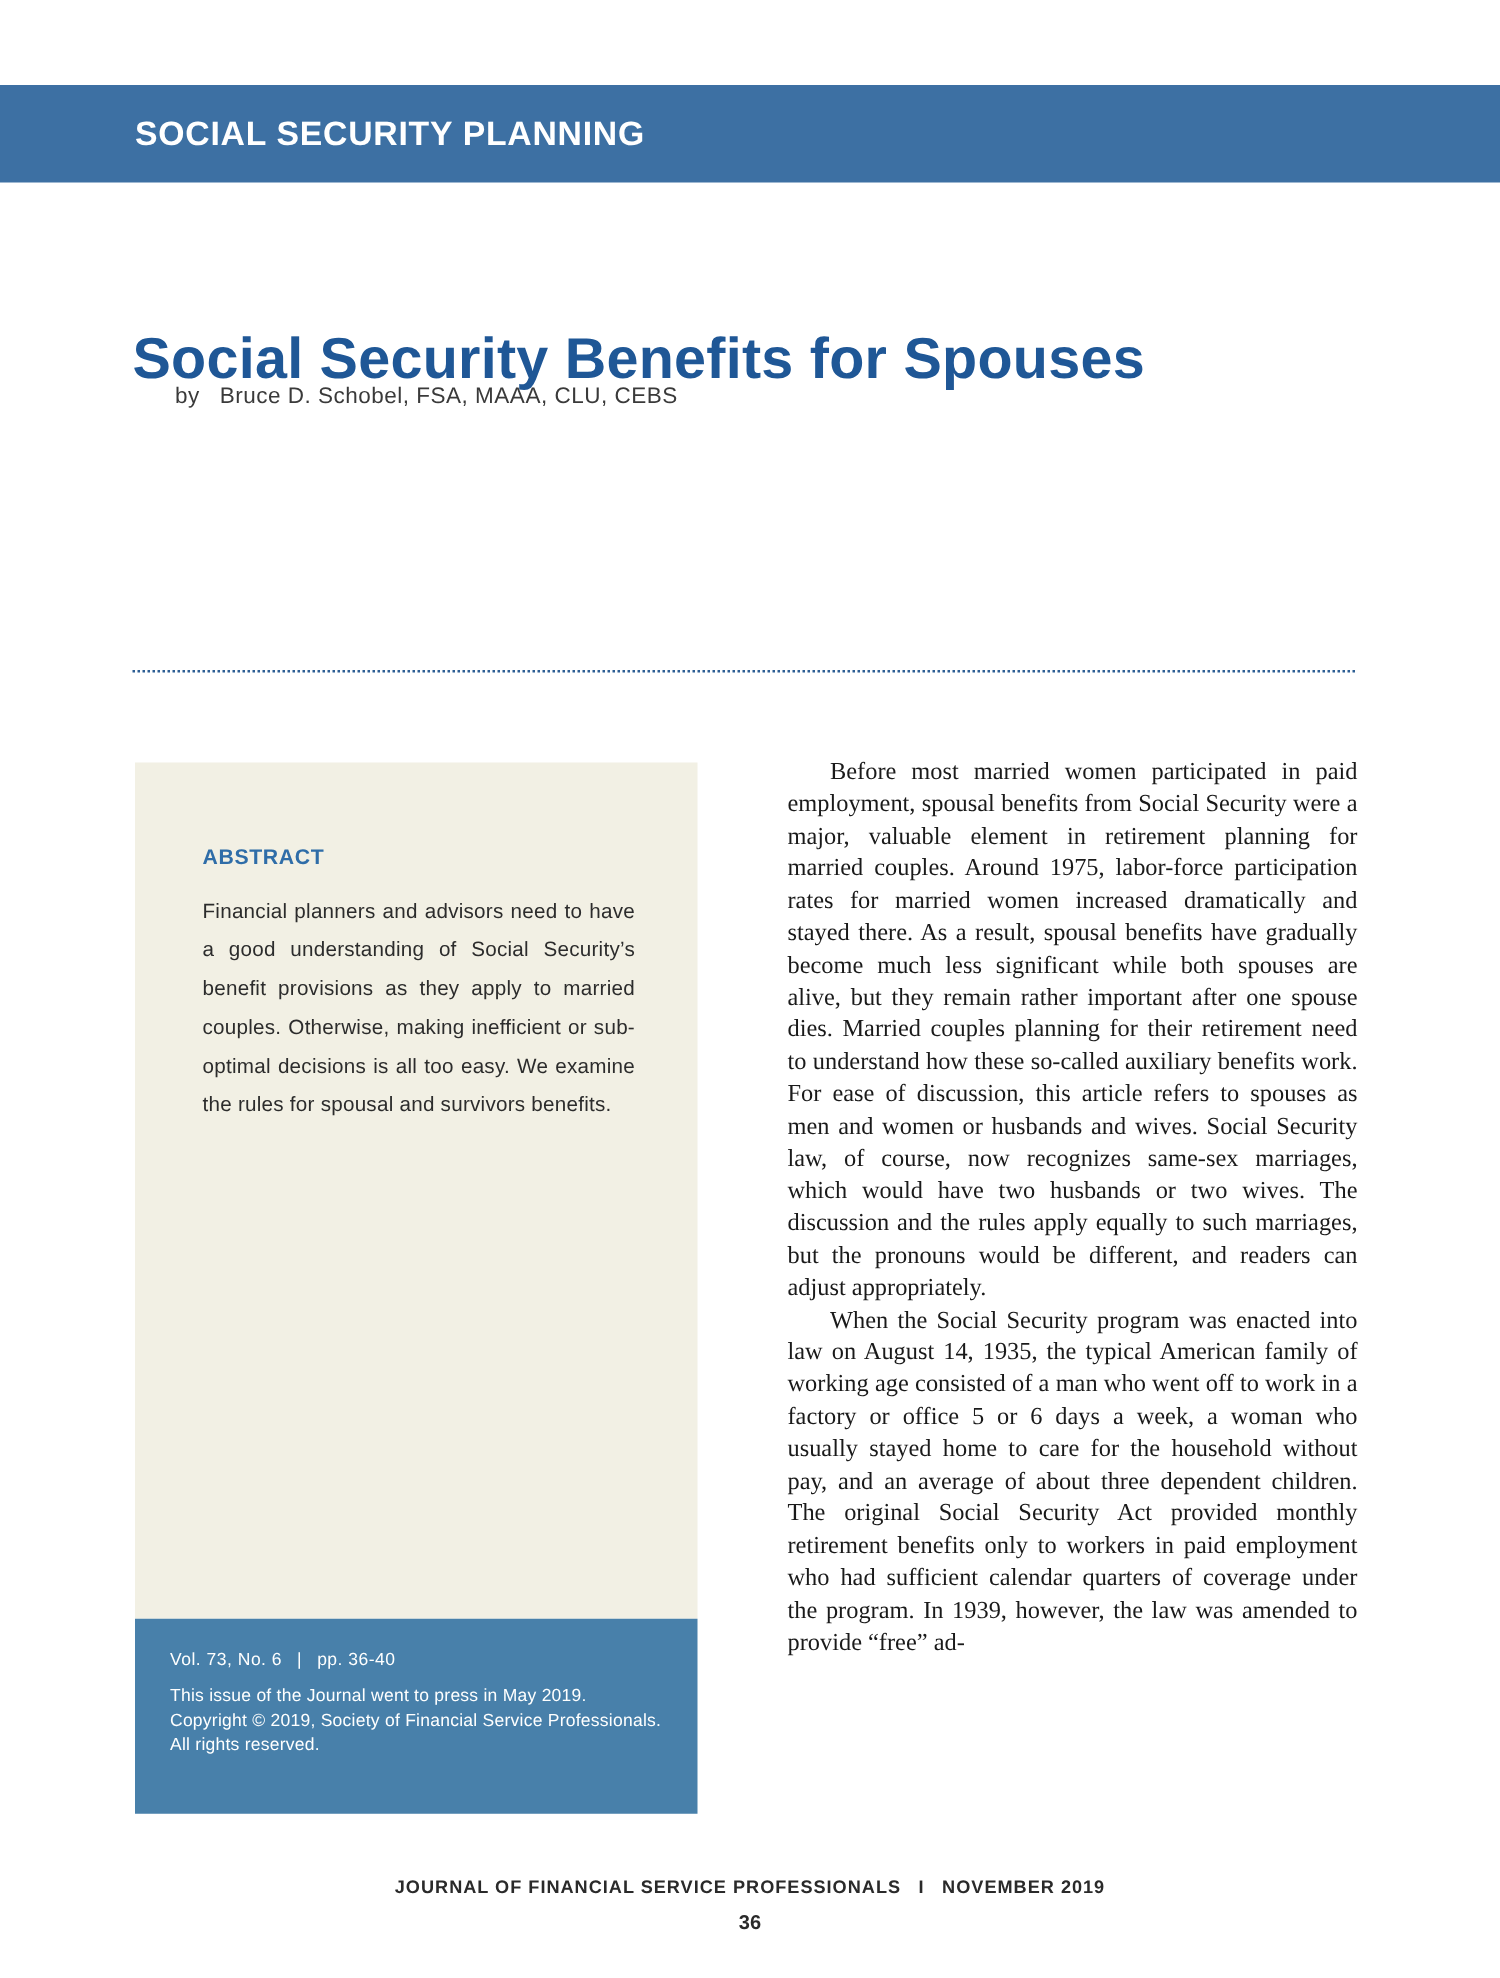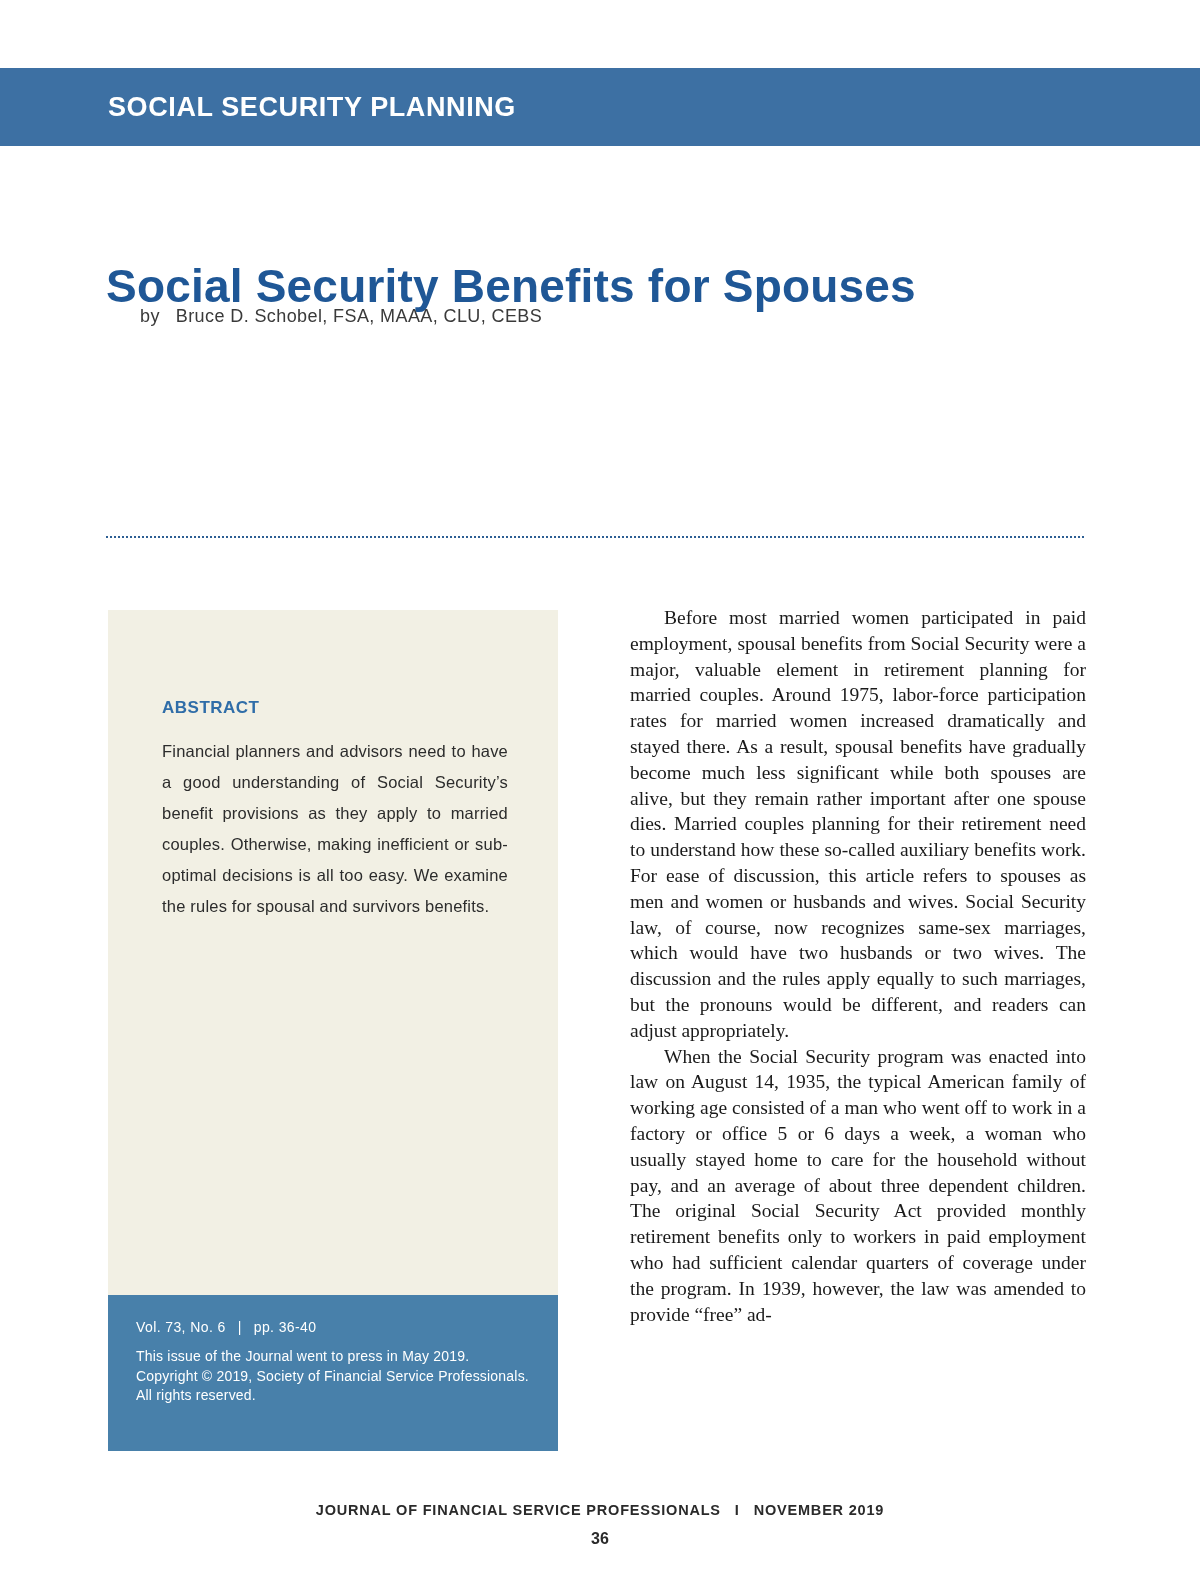--- a/index.html
+++ b/index.html
@@ -58,21 +58,21 @@
     border-top: 2px dotted #2d5e93;
   }
 
   
   .abstract-box {
     position: absolute;
     left: 108px; top: 610px;
     width: 450px; height: 685px;
     background: #f2f0e4;
     box-sizing: border-box;
-    padding: 88px 50px 0 54px;
+    padding: 66px 50px 0 54px;
   }
   .abstract-heading {
     color: #2f6da8;
     font-weight: bold;
     font-size: 17px;
     letter-spacing: 0.5px;
     margin: 0 0 18px 0;
   }
   .abstract-text {
     font-size: 16.5px;

